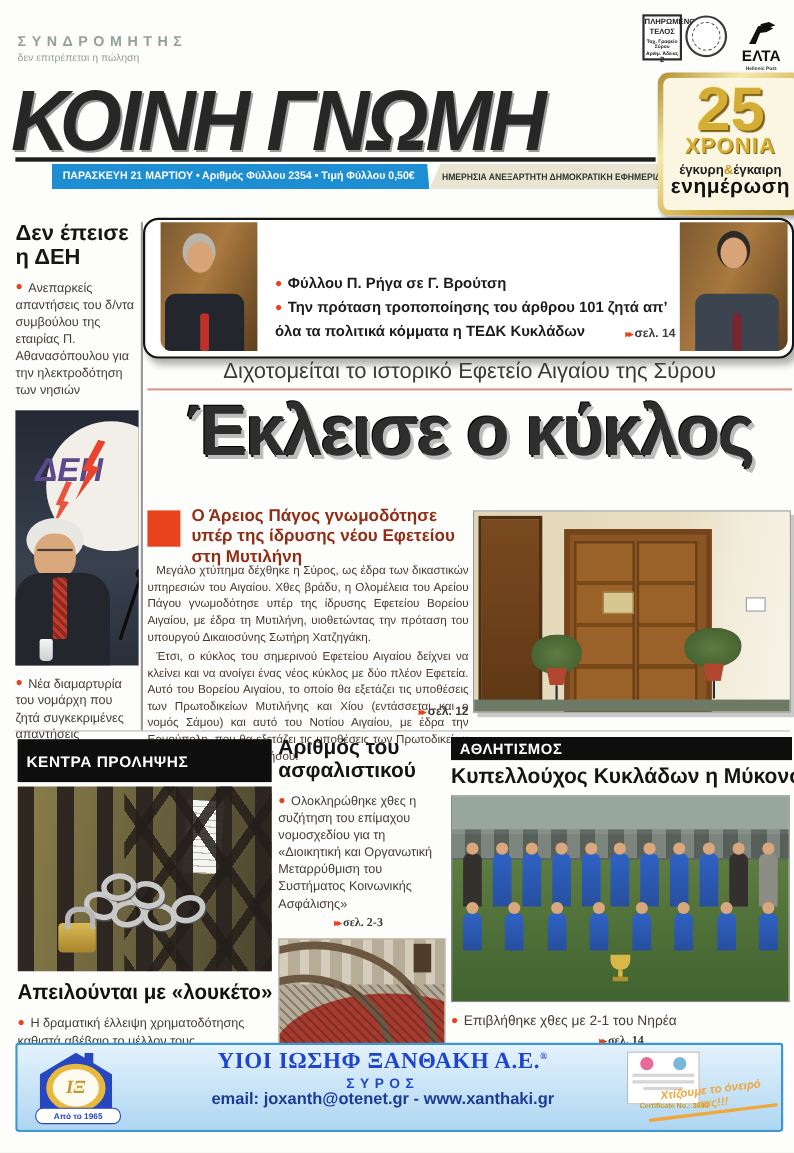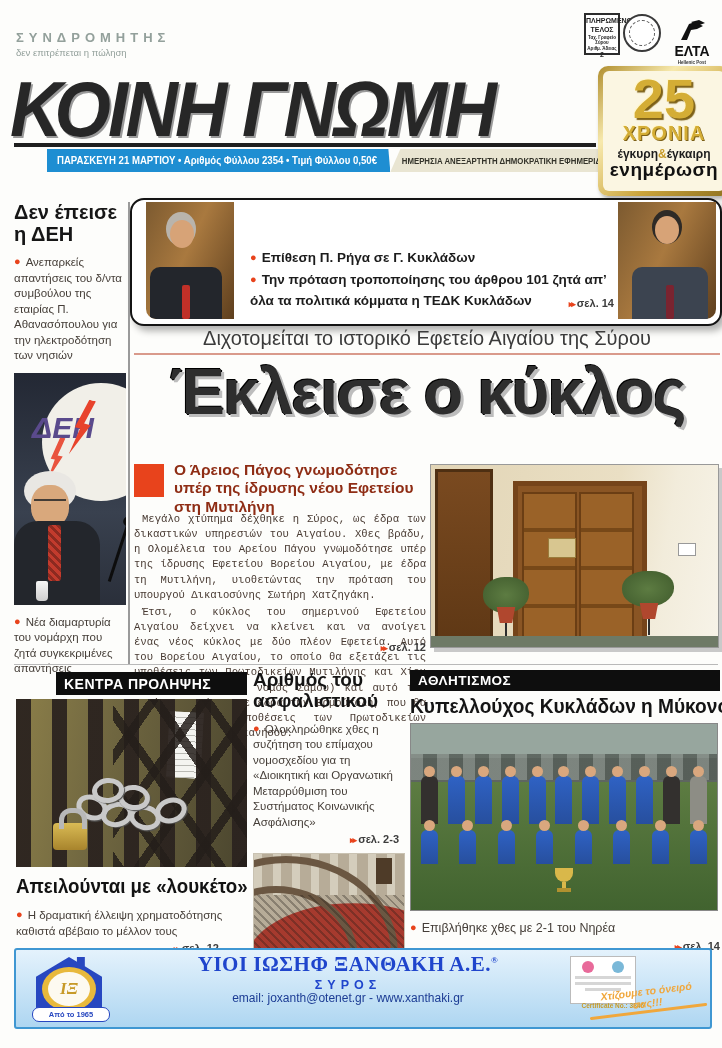--- a/index.html
+++ b/index.html
@@ -84,21 +84,21 @@
   .side-pref{text-align:right;margin-top:4px;}
 
   
   .kicker{left:134px;top:327px;width:586px;text-align:center;font-size:20px;color:#3b3b3b;font-weight:500;}
   .kick-line{left:134px;top:353px;width:586px;height:2px;background:#d99a8b;}
   .mainhead{left:134px;top:354px;width:586px;text-align:center;font-size:65px;font-weight:900;color:#2e2e2e;
             letter-spacing:-2px;white-space:nowrap;text-shadow:3px 3px 0 #bdbdbd,-1px -1px 0 #000,1px 1px 0 #000;}
   .red-sq{left:134px;top:464px;width:30px;height:33px;background:#e8431c;}
   .subhead{left:174px;top:461px;width:262px;font-size:15.5px;line-height:1.18;font-weight:700;color:#8f2d15;}
   .bodytext{left:134px;top:512px;width:292px;font-size:10.6px;line-height:1.43;color:#473931;text-align:justify;}
-  .bodytext p{margin:0 0 2px 0;text-indent:8px;font-family:Liberation Mono, monospace;}
+  .bodytext p{margin:0 0 2px 0;text-indent:8px;}
   .main-pref{left:306px;top:641px;width:120px;text-align:right;}
   .photo-doors{left:430px;top:464px;width:287px;height:182px;border:1px solid #999;overflow:hidden;
                background:linear-gradient(100deg,#e2d5b6 0%,#eadfc4 60%,#f2ecdb 78%,#f7f3e8 100%);
                box-shadow:4px 4px 0 #c9c9c9;}
   .floor{position:absolute;left:0;bottom:0;width:100%;height:11px;background:#6e7a66;}
   .door-l{position:absolute;left:4px;top:4px;width:52px;height:168px;background:linear-gradient(#7a4a20,#5f3815);border:3px solid #4e2f12;}
   .door-frame{position:absolute;left:82px;top:16px;width:124px;height:160px;background:#8a5524;border:5px solid #75441a;}
   .door-leaf{position:absolute;top:6px;width:51px;height:148px;background:
              repeating-linear-gradient(#9a6228 0 34px,#774818 34px 38px);border:2px solid #6b3e14;}
   .leaf-a{left:4px;} .leaf-b{left:61px;}
@@ -108,35 +108,35 @@
          background:radial-gradient(#5d7c42,#3f5a2c);}
   .pot{position:absolute;width:22px;height:16px;background:#b0472e;clip-path:polygon(8% 0,92% 0,78% 100%,22% 100%);}
   .stand{position:absolute;width:2px;height:16px;background:#2d2d2d;}
   .wall-sign{position:absolute;right:22px;top:78px;width:16px;height:11px;background:#fff;border:1px solid #999;}
   .sect-div{left:14px;top:664px;width:704px;height:1px;background:#b9b9b9;}
 
   
   .blackbar{background:#0e0e0e;color:#fff;font-weight:800;display:flex;align-items:center;padding-left:8px;
             letter-spacing:.5px;white-space:nowrap;}
   .col1{left:16px;top:672px;width:231px;}
-  .col1 .blackbar{height:23px;font-size:14px;margin-left:40px;}
+  .col1 .blackbar{height:39px;font-size:14px;}
   .photo-gate{position:relative;width:231px;height:168px;margin-top:4px;overflow:hidden;
               background:linear-gradient(100deg,#8c7f49,#6f6640 40%,#4a452e 100%);}
   .gate-bars{position:absolute;inset:0;background:repeating-linear-gradient(90deg,rgba(43,35,31,.95) 0 15px,rgba(43,35,31,0) 15px 36px);}
   .gate-diag{position:absolute;left:42%;top:0;right:0;bottom:0;
              background:repeating-linear-gradient(55deg,rgba(36,30,26,.85) 0 9px,transparent 9px 42px),
                         repeating-linear-gradient(-55deg,rgba(36,30,26,.85) 0 9px,transparent 9px 42px);}
   .gate-paper{position:absolute;left:66%;top:8%;width:34px;height:66px;background:#f4f4f0;transform:rotate(3deg);
               background-image:repeating-linear-gradient(#f4f4f0 0 5px,#b9b9b3 5px 6px);}
   .chain{position:absolute;width:22px;height:15px;border:5px solid #c9c9c9;border-radius:50%;box-shadow:1px 1px 1px #555;}
   .padlock{position:absolute;left:16%;bottom:10%;width:34px;height:27px;background:linear-gradient(#d9bb55,#a8842c);border-radius:4px;}
   .padlock:before{content:"";position:absolute;top:-15px;left:6px;width:18px;height:16px;border:5px solid #b8b8b8;
                   border-bottom:none;border-radius:12px 12px 0 0;}
   .col1 h3{margin:8px 0 0 0;font-size:19.5px;font-weight:800;color:#121212;white-space:nowrap;transform:scaleX(.96);transform-origin:left;}
-  .col-pref{text-align:right;margin-top:3px;padding-right:28px;}
+  .col-pref{text-align:center;margin-top:3px;padding-right:28px;font-family:Liberation Serif, serif;}
 
   .col2{left:253px;top:670px;width:152px;}
   .col2 h3{margin:0;font-size:19px;line-height:1.1;font-weight:800;color:#141414;}
   .photo-parl2{position:relative;width:150px;height:106px;border:1px solid #c9c2b2;margin-top:8px;overflow:hidden;background:#b7ac98;}
   .parl-wall{position:absolute;left:0;top:0;right:0;height:38%;
              background:repeating-linear-gradient(90deg,#d4cdbc 0 8px,#b7ac98 8px 19px);}
   .parl-door{position:absolute;right:12px;top:4px;width:16px;height:26px;background:#4e3b28;}
   .parl-carpet{position:absolute;inset:0;background:#a63a2e;clip-path:ellipse(72% 58% at 66% 104%);}
   .parl-arc{position:absolute;border:7px solid #6b5742;border-radius:50%;}
   .parl-specks{position:absolute;left:0;right:0;bottom:0;height:62%;
@@ -172,21 +172,21 @@
   .ad-oval-in{width:42px;height:34px;border-radius:50%;background:#fdfaf0;display:flex;align-items:center;justify-content:center;
               font-family:"Liberation Serif",serif;font-style:italic;font-weight:700;font-size:17px;color:#c79a28;}
   .ad-ribbon{position:absolute;left:4px;top:52px;width:76px;height:13px;background:#fff;border:1.5px solid #2747c0;border-radius:7px;
              font-size:7.5px;font-weight:700;color:#2747c0;display:flex;align-items:center;justify-content:center;}
   .ad-center{position:absolute;left:108px;top:3px;width:448px;text-align:center;line-height:1.12;}
   .ad-title{font-family:"Liberation Serif",serif;font-size:21px;font-weight:700;color:#1f45cc;letter-spacing:.5px;white-space:nowrap;}
   .ad-title sup{font-size:9px;}
   .ad-sub{font-size:14px;font-weight:800;color:#f2a735;letter-spacing:2px;white-space:nowrap;margin-top:1px;}
   .ad-city{font-size:12.5px;font-weight:800;color:#1f45cc;letter-spacing:5px;margin-top:1px;}
   .ad-tel{font-size:9.8px;font-weight:700;color:#1c3c94;margin-top:2px;white-space:nowrap;}
-  .ad-mail{font-size:12px;font-weight:400;color:#1c3c94;text-align:center;}
+  .ad-mail{font-size:15px;font-weight:700;color:#1c3c94;text-align:center;}
   .ad-cert{position:absolute;right:74px;top:6px;width:60px;height:42px;background:#fff;border:1px solid #bbb;padding:2px;}
   .cert-row{display:flex;justify-content:space-around;margin-top:2px;}
   .cert-dot{width:12px;height:12px;border-radius:50%;}
   .cert-line{height:3px;background:#d6d6d6;margin:3px 2px 0 2px;}
   .cert-no{position:absolute;right:66px;top:52px;font-size:6.5px;font-weight:700;color:#c79a28;}
   .ad-script{position:absolute;right:4px;bottom:14px;width:118px;text-align:center;font-style:italic;font-weight:700;
              font-size:10.5px;color:#f0a73c;transform:rotate(-7deg);}
   .ad-script:after{content:"";display:block;height:3px;border-radius:2px;background:#f0a73c;margin-top:1px;}
 </style>
 </head>
@@ -240,21 +240,21 @@
   </div>
 
   <div class="abs topbox">
     <div class="ph ph-l">
       <span class="fig-hair" style="left:20px;top:10px;background:#b9b4ac;"></span>
       <span class="fig-head" style="left:24px;top:18px;"></span>
       <span class="fig-body" style="left:4px;width:72px;background:#23262c;"></span>
       <span class="fig-tie" style="left:36px;"></span>
     </div>
     <div class="abs topbullets">
-      <div><span class="dot">●</span><span>Επίθεση Π. Ρήγα σε Γ. Κυκλάδων</span></div>
+      <div><span class="dot">●</span><span>Φύλλου Π. Ρήγα σε Γ. Βρούτση</span></div>
       <div><span class="dot">●</span><span>Την πρόταση τροποποίησης του άρθρου 101 ζητά απ’</span></div>
       <div class="cont">όλα τα πολιτικά κόμματα η ΤΕΔΚ Κυκλάδων</div>
     </div>
     <div class="abs pref top-pref"><span class="arr">▸▸</span><span>σελ. 14</span></div>
     <div class="ph ph-r">
       <span class="fig-hair" style="left:34px;top:8px;background:#2e2a26;"></span>
       <span class="fig-head" style="left:37px;top:14px;"></span>
       <span class="fig-body" style="left:14px;width:76px;background:#3c4450;"></span>
       <span class="fig-tie" style="left:48px;background:#7a2430;"></span>
     </div>

